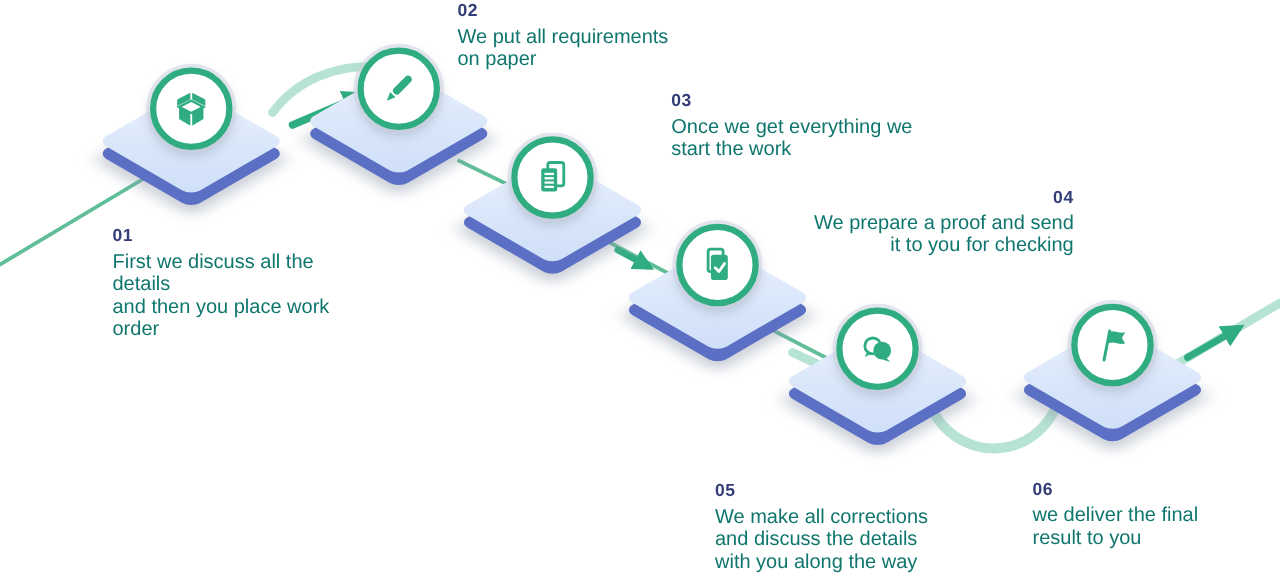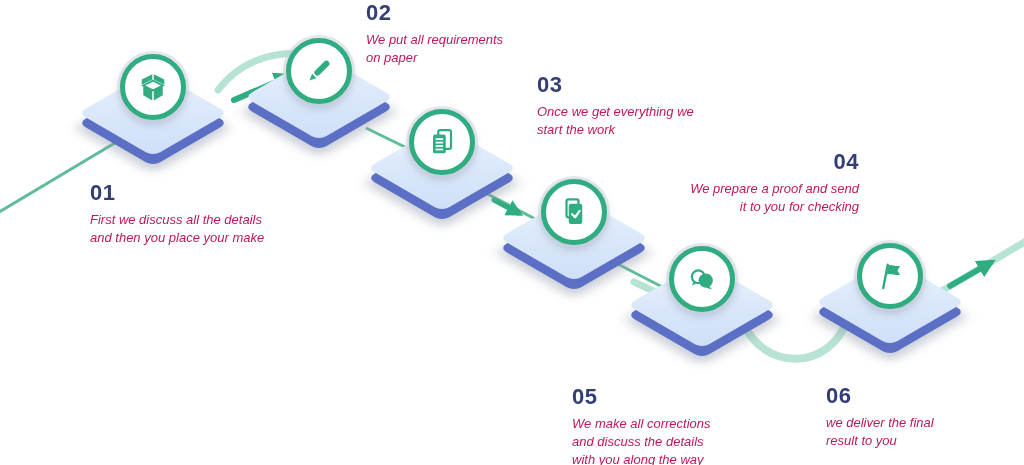--- a/index.html
+++ b/index.html
@@ -25,22 +25,22 @@
   }
   .badge{
     position:absolute;left:-33px;top:-59px;width:56px;height:56px;border-radius:50%;
     background:#ffffff;border:5px solid #2fad80;
     box-shadow:0 0 0 3px rgba(205,212,224,.55),0 4px 9px rgba(110,122,145,.38);
     display:flex;align-items:center;justify-content:center;
   }
   .badge svg{display:block;}
   
   .label{position:absolute;}
-  .num{font-size:22px;font-weight:700;color:#333d78;letter-spacing:.5px;margin-bottom:5px;}
-  .txt{font-size:13px;line-height:18px;color:#be185d;font-style:italic;}
+  .num{font-size:14px;font-weight:700;color:#333d78;letter-spacing:.5px;margin-bottom:5px;}
+  .txt{font-size:16px;line-height:18px;color:#0f766e;}
   .ic{fill:#2fad80;}
 </style>
 </head>
 <body>
 
 <div class="canvas">
 
   <svg class="connectors" width="1024" height="465" viewBox="0 0 1024 465">
     <defs>
       <marker id="ah" viewBox="0 0 10 10" refX="6.5" refY="5" markerWidth="3.4" markerHeight="3.4" orient="auto">
@@ -70,21 +70,21 @@
         <polygon points="25,7 39,14 39,21 25,14"></polygon>
         <polygon points="11,22 23,28.5 23,42 11,35"></polygon>
         <polygon points="25,28.5 37,22 37,35 25,42"></polygon>
         <polygon points="11,22 24,15.5 37,22 24,28.5" fill="none" stroke="#2fad80" stroke-width="2.5"></polygon>
       </svg>
     </div>
   </div>
   <div class="label" style="left:90px;top:180px;width:200px;">
     <div class="num">01</div>
     <div class="txt">First we discuss all the details</div>
-    <div class="txt">and then you place your make</div>
+    <div class="txt">and then you place work order</div>
   </div>
 
   <div class="step" style="left:319px;top:97px;">
     <div class="dia dia-shadow"></div>
     <div class="dia dia-edge"></div>
     <div class="dia dia-top"></div>
     <div class="badge">
       <svg class="ic" width="36" height="36" viewBox="0 0 48 48">
         <g transform="rotate(45 24 24)">
           <rect x="20" y="6" width="8" height="25" rx="4"></rect>

